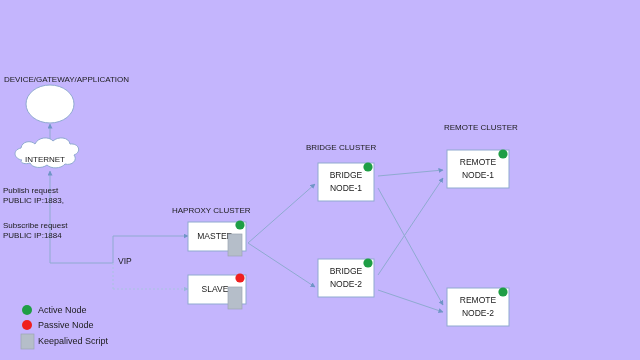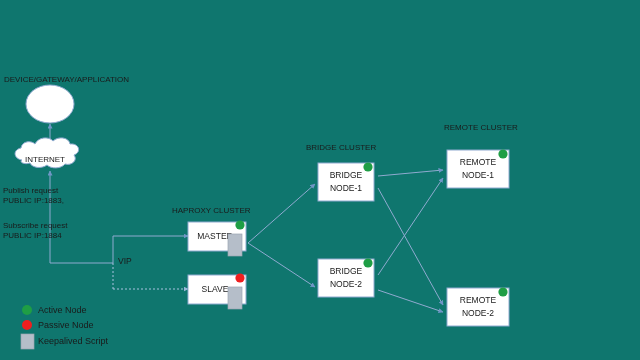--- a/index.html
+++ b/index.html
@@ -10,21 +10,21 @@
   body {
     width: 640px;
     height: 360px;
     overflow: hidden;
     font-family: "Liberation Sans", sans-serif;
   }
   #diagram-root {
     position: relative;
     width: 640px;
     height: 360px;
-    background: #0f766e;
+    background: #c4b5fd;
   }
   svg.canvas {
     position: absolute;
     left: 0;
     top: 0;
     width: 640px;
     height: 360px;
   }
   text {
     font-family: "Liberation Sans", sans-serif;

